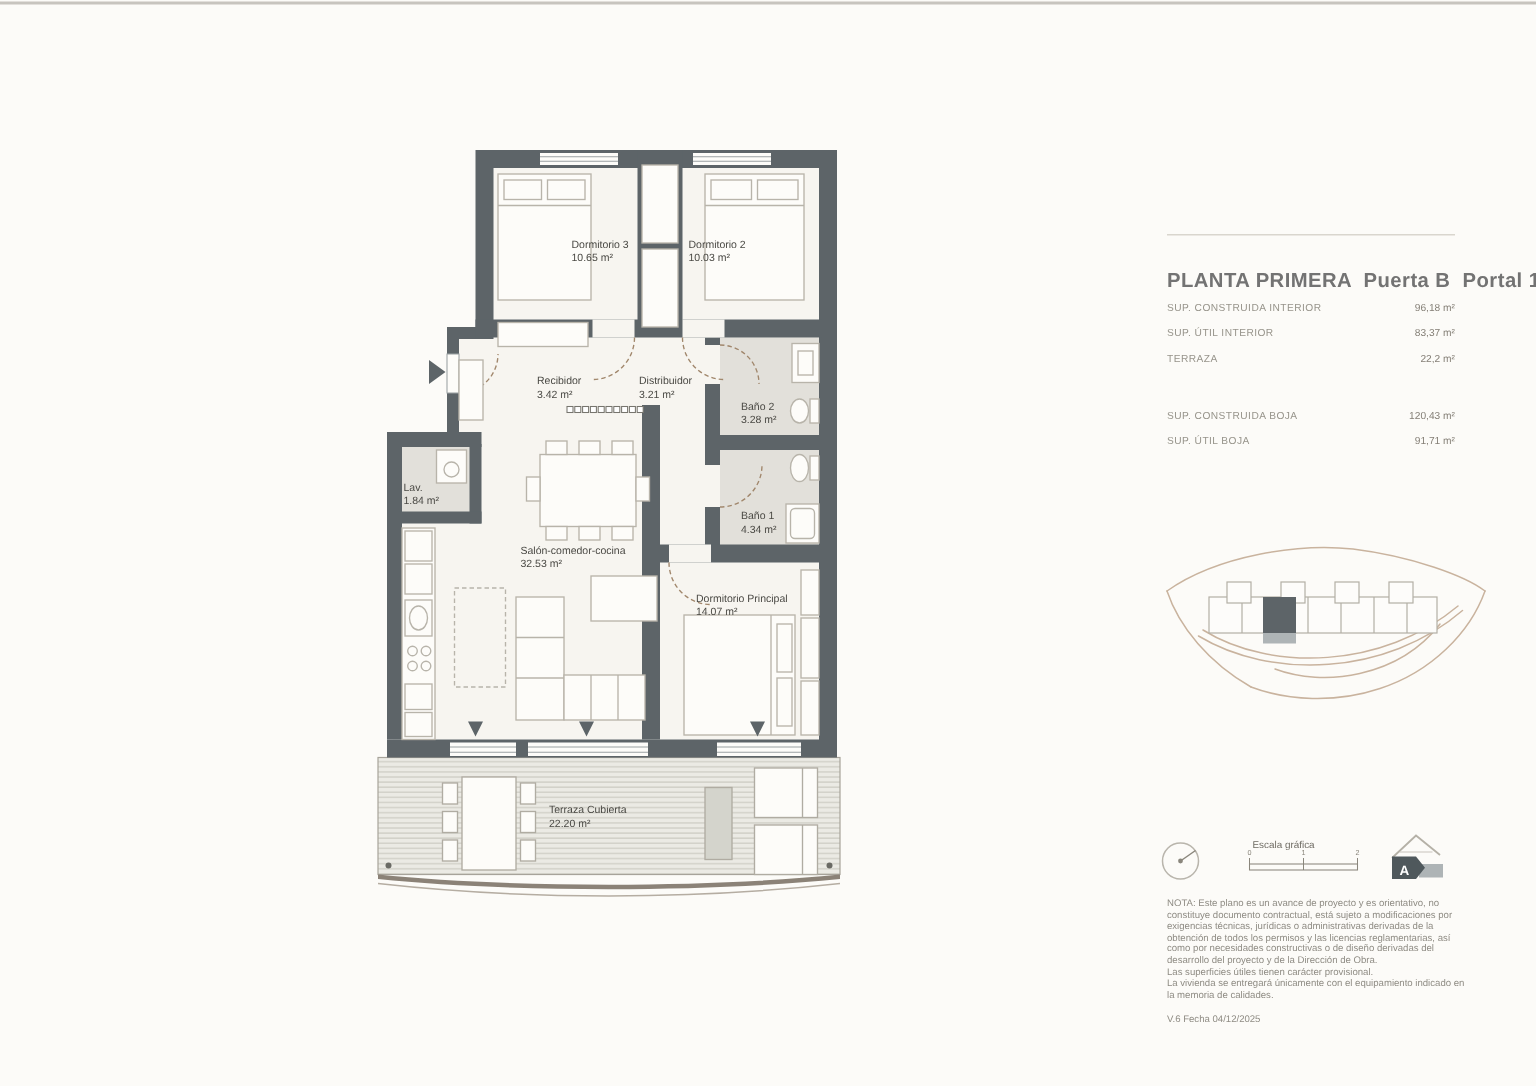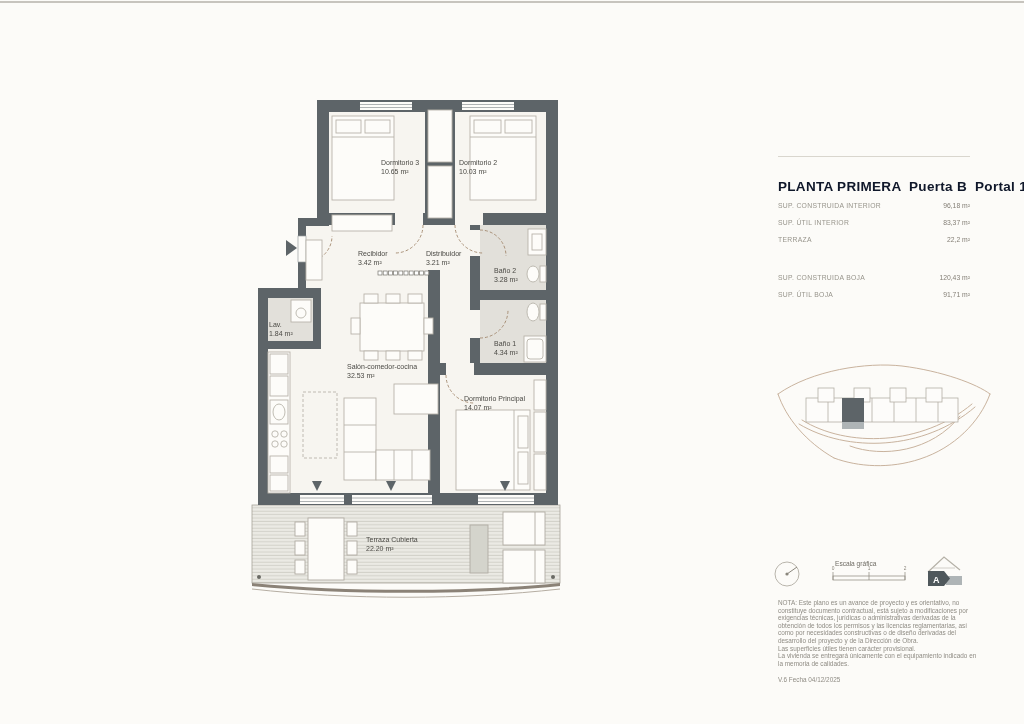--- a/index.html
+++ b/index.html
@@ -3,21 +3,21 @@
 <meta charset="utf-8">
 <style>
   html,body{margin:0;padding:0;}
   body{font-family:"Liberation Sans", sans-serif;}
   .page{position:relative;width:1024px;height:724px;background:#fcfbf8;overflow:hidden;}
   .topline{position:absolute;left:0;top:1px;width:1024px;height:2px;background:#c7c4be;}
   .plan-svg{position:absolute;left:0;top:0;}
   
   .info-sep{position:absolute;left:778px;top:156px;width:192px;height:1px;background:#d9d6ce;}
   .info-title{position:absolute;left:778px;top:170px;width:240px;font-size:13.5px;font-weight:bold;
-    color:#0f172a;letter-spacing:.3px;white-space:pre;}
+    color:#737373;letter-spacing:.3px;white-space:pre;}
   .rows{position:absolute;left:778px;width:192px;}
   .g1{top:202px;} .g2{top:274px;}
   .row{display:flex;justify-content:space-between;height:17px;align-items:flex-start;}
   .row .lbl{font-size:6.8px;color:#97948b;letter-spacing:.3px;}
   .row .val{font-size:6.8px;color:#847f76;}
   .escala-label{position:absolute;left:835px;top:560px;font-size:6.6px;color:#6f6c64;}
   .note{position:absolute;left:778px;top:599px;width:199px;font-size:6.4px;line-height:7.6px;color:#8f8c84;}
   .note p{margin:0;}
   .version{position:absolute;left:778px;top:676px;font-size:6.4px;color:#8f8c84;}
 </style>

